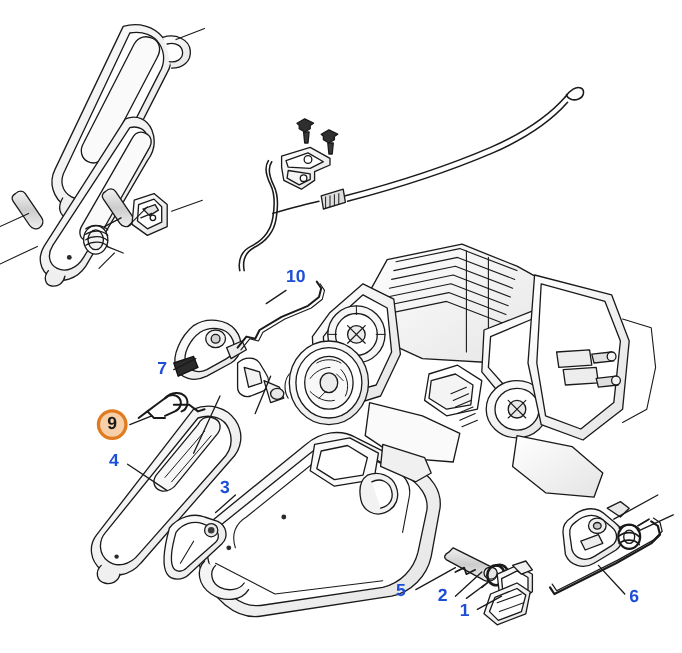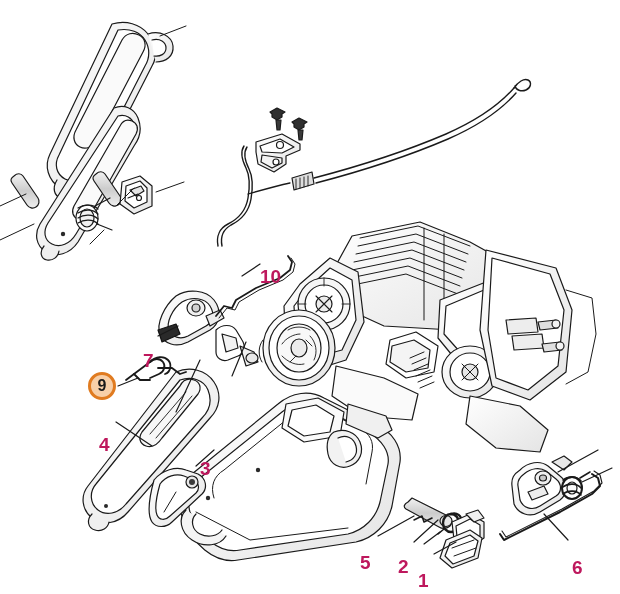--- a/index.html
+++ b/index.html
@@ -8,25 +8,24 @@
     position:relative;
     width:620px;height:594px;
     background:#ffffff;
     overflow:hidden;
   }
   #diagram-svg{position:absolute;left:0;top:0;width:620px;height:594px;}
   .callout-label{
     position:absolute;
     font-family:"Liberation Sans",sans-serif;
     font-weight:bold;
-    font-size:19px;
-    color:#be185d;
+    font-size:16px;
+    color:#1d4ed8;
     line-height:1;
     user-select:none;
-    margin-top:23px;
   }
   .callout-badge{
     position:absolute;
     width:28px;height:28px;
     border-radius:50%;
     background:#f7cfa8;
     border:3px solid #e07b20;
     box-sizing:border-box;
     display:flex;align-items:center;justify-content:center;
     font-family:"Liberation Sans",sans-serif;

